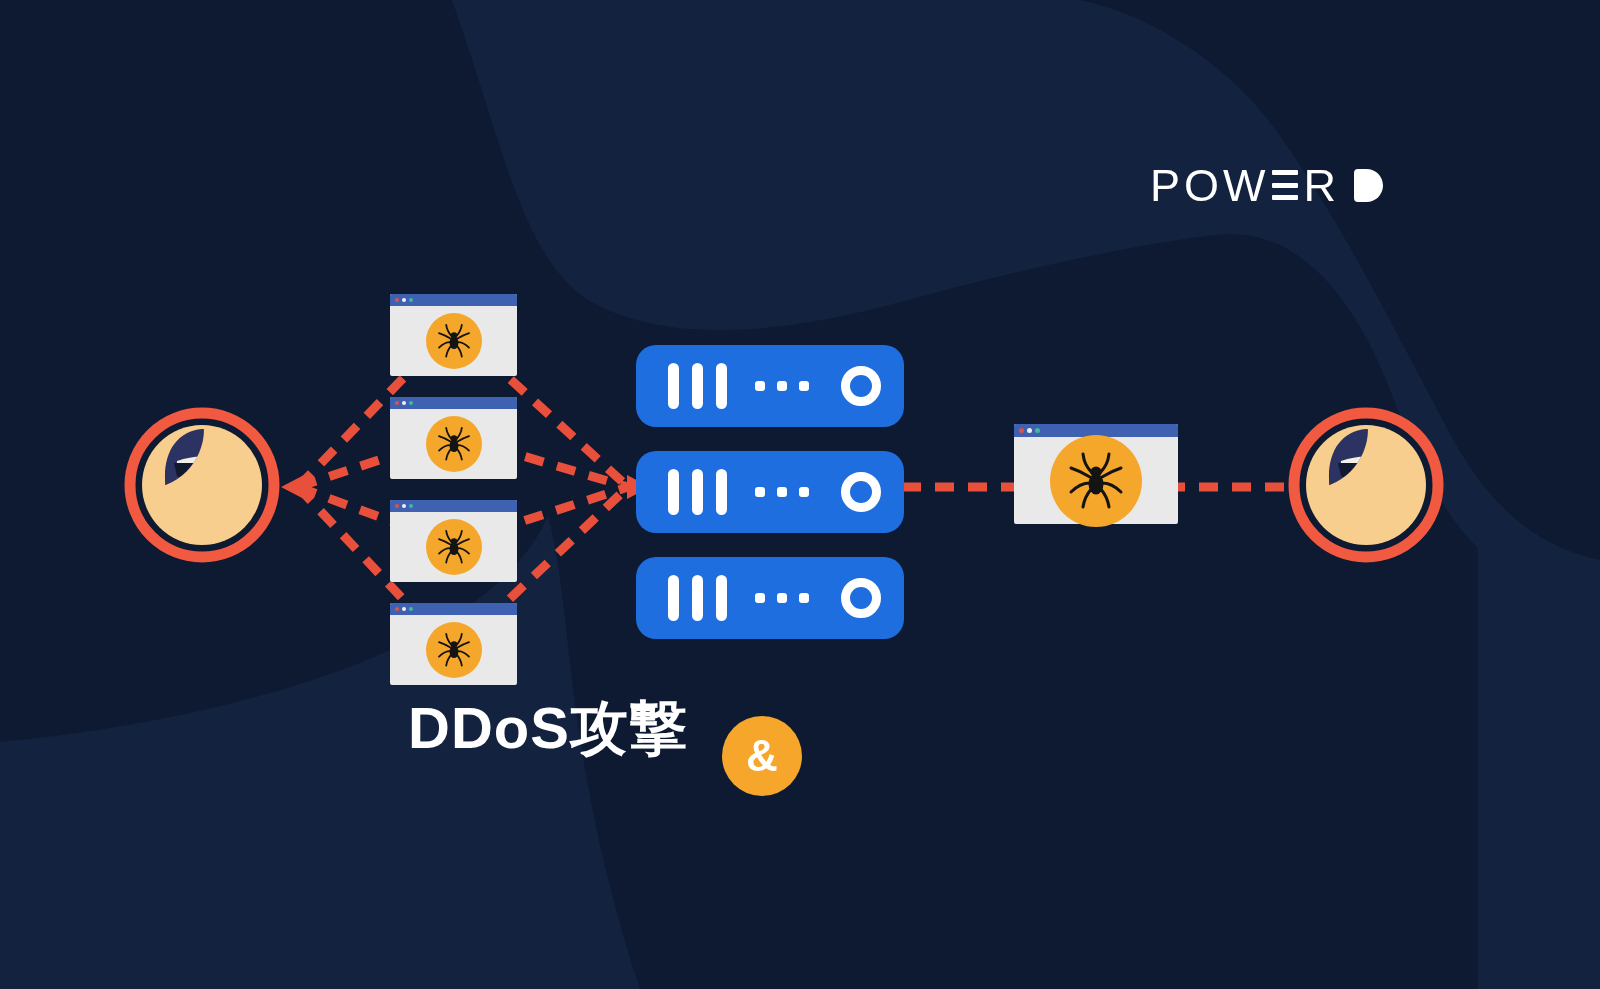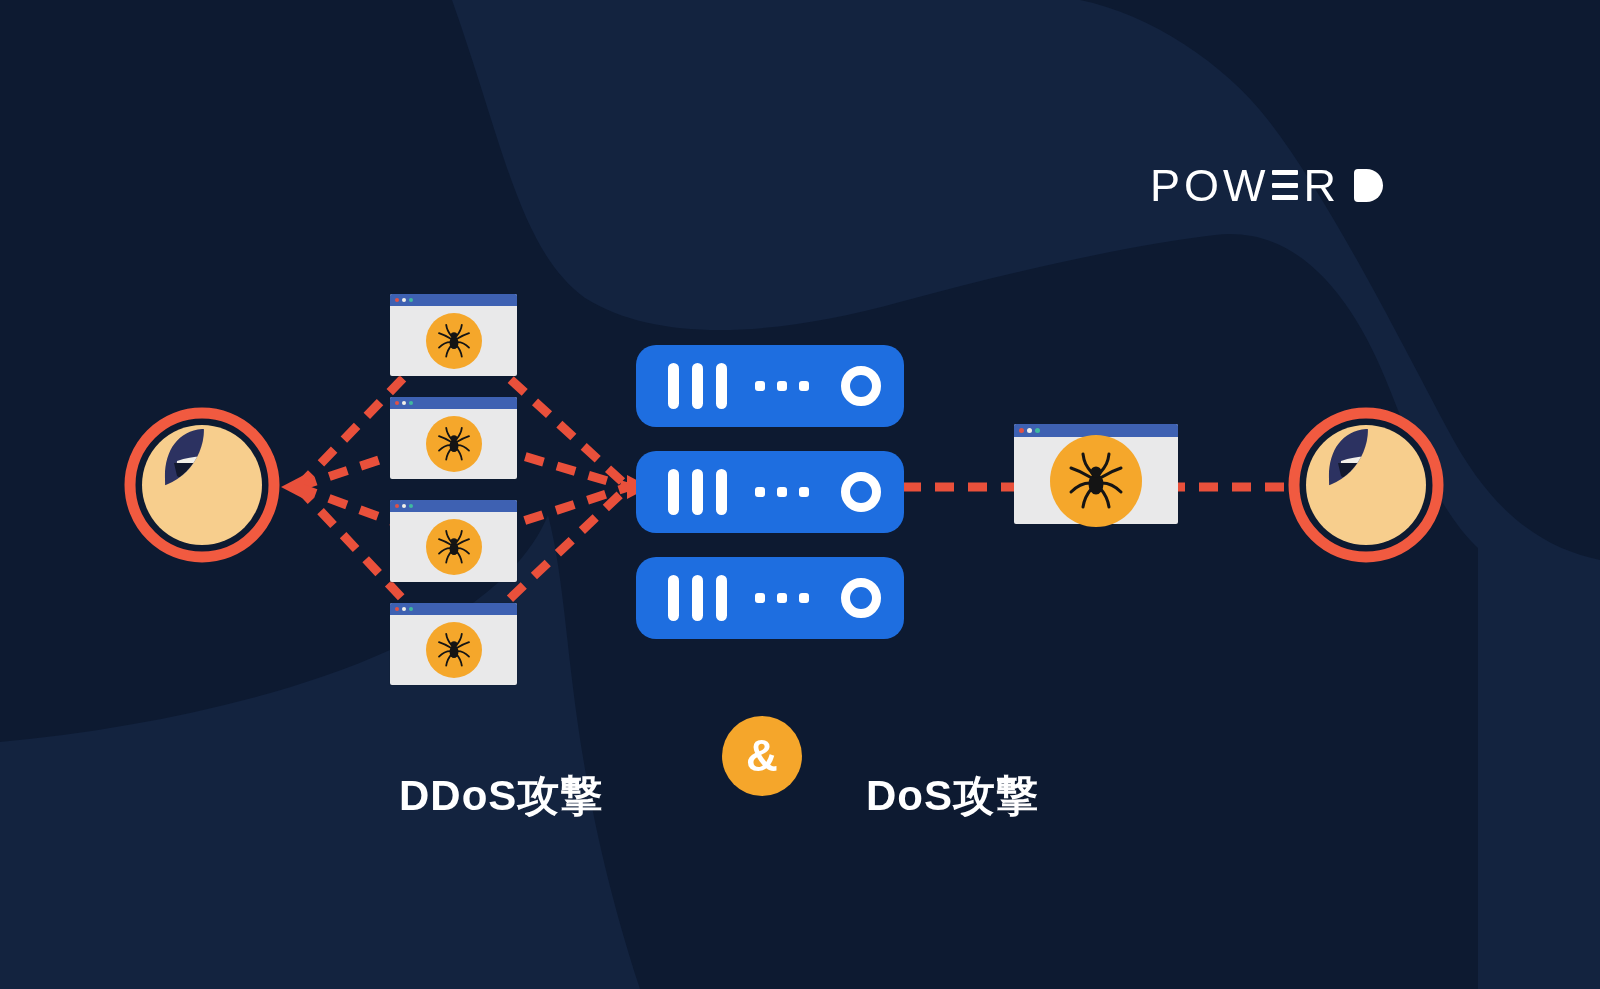--- a/index.html
+++ b/index.html
@@ -56,22 +56,22 @@
   .srv-dots{display:flex;gap:12px;margin-left:28px;}
   .srv-dots i{display:block;width:10px;height:10px;background:#fff;border-radius:3px;}
   .srv-ring{width:22px;height:22px;border:9px solid #fff;border-radius:50%;margin-left:32px;}
 
   
   .hacker{position:absolute;width:160px;height:160px;}
   .hacker-left{left:122px;top:405px;}
   .hacker-right{left:1286px;top:405px;}
 
   
-  .caption-text{position:absolute;top:760px;color:#ffffff;
-    font-size:42px;font-weight:800;line-height:72px;letter-spacing:1px;}
+  .caption-text{position:absolute;top:692px;color:#ffffff;
+    font-size:58px;font-weight:800;line-height:72px;letter-spacing:1px;margin-left:9px;}
   .cap-ddos{left:399px;}
   .cap-dos{left:866px;}
   .amp-circle{position:absolute;left:722px;top:716px;width:80px;height:80px;
     border-radius:50%;background:#f5a62b;display:flex;align-items:center;justify-content:center;
     color:#fff;font-size:44px;font-weight:800;}
 </style>
 </head>
 <body>
 
 <div class="canvas">
@@ -279,15 +279,14 @@
   </div>
 
   <svg class="hacker hacker-right" viewBox="-80 -80 160 160">
     <use href="#hacker-avatar"></use>
   </svg>
 
   <span class="caption-text cap-ddos">DDoS攻撃</span>
   <div class="amp-circle">
     <span>&amp;</span>
   </div>
-  <span class="caption-text cap-dos">DoS攻撃</span>
 
 </div>
 
 </body></html>

